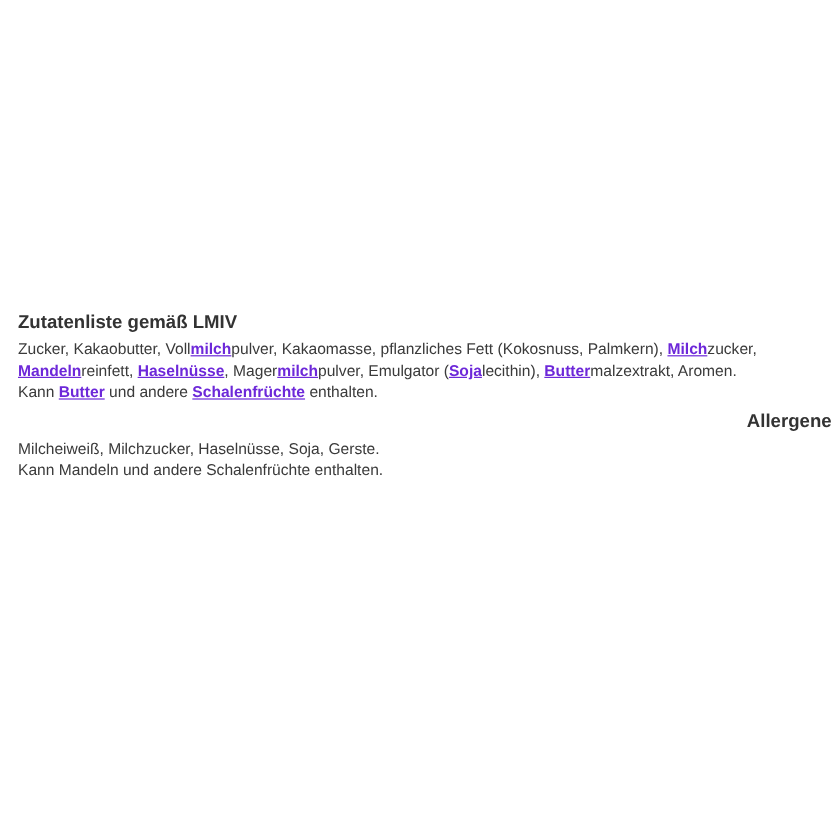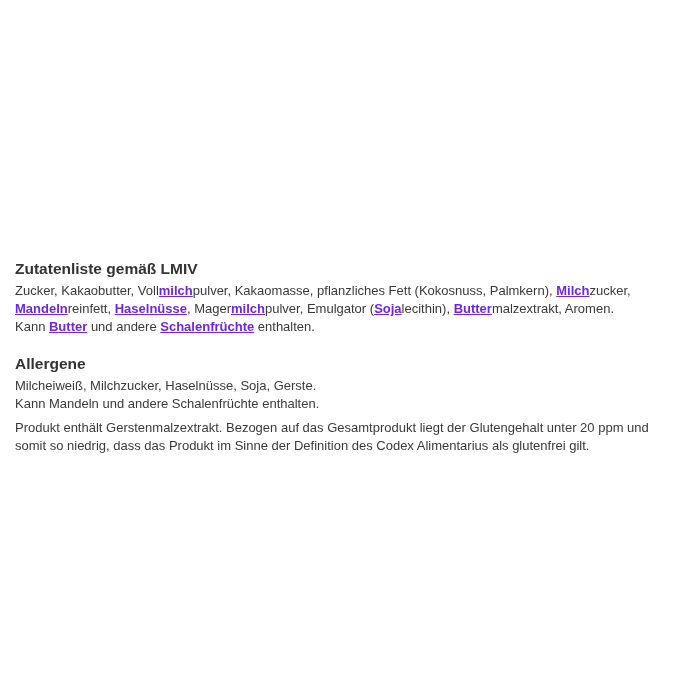--- a/index.html
+++ b/index.html
@@ -23,21 +23,22 @@
   }
   .doc h1, .doc h2 {
     font-size: 15.5px;
     line-height: 19px;
     font-weight: bold;
     color: #333333;
     margin: 0 0 4px 0;
     letter-spacing: 0;
   }
   .doc h2 {
-    margin-top: 18px;
+    margin-top: 6px;
+    text-align: right;
   }
   .doc p {
     font-size: 13px;
     line-height: 18px;
     margin: 0;
     white-space: nowrap; 
     letter-spacing: 0;
   }
   .doc p.gluten-note {
     margin-top: 6px;
@@ -51,14 +52,13 @@
 </head>
 <body>
 
 <div class="doc">
   <h1>Zutatenliste gemäß LMIV</h1>
   <p>Zucker, Kakaobutter, Voll<b>milch</b>pulver, Kakaomasse, pflanzliches Fett (Kokosnuss, Palmkern), <b>Milch</b>zucker,<br><b>Mandeln</b>reinfett, <b>Haselnüsse</b>, Mager<b>milch</b>pulver, Emulgator (<b>Soja</b>lecithin), <b>Butter</b>malzextrakt, Aromen.<br>Kann <b>Butter</b> und andere <b>Schalenfrüchte</b> enthalten.</p>
 
   <h2>Allergene</h2>
   <p>Milcheiweiß, Milchzucker, Haselnüsse, Soja, Gerste.<br>Kann Mandeln und andere Schalenfrüchte enthalten.</p>
 
-  <p class="gluten-note">Produkt enthält Gerstenmalzextrakt. Bezogen auf das Gesamtprodukt liegt der Glutengehalt unter 20 ppm und<br>somit so niedrig, dass das Produkt im Sinne der Definition des Codex Alimentarius als glutenfrei gilt.</p>
 </div>
 
 </body></html>

